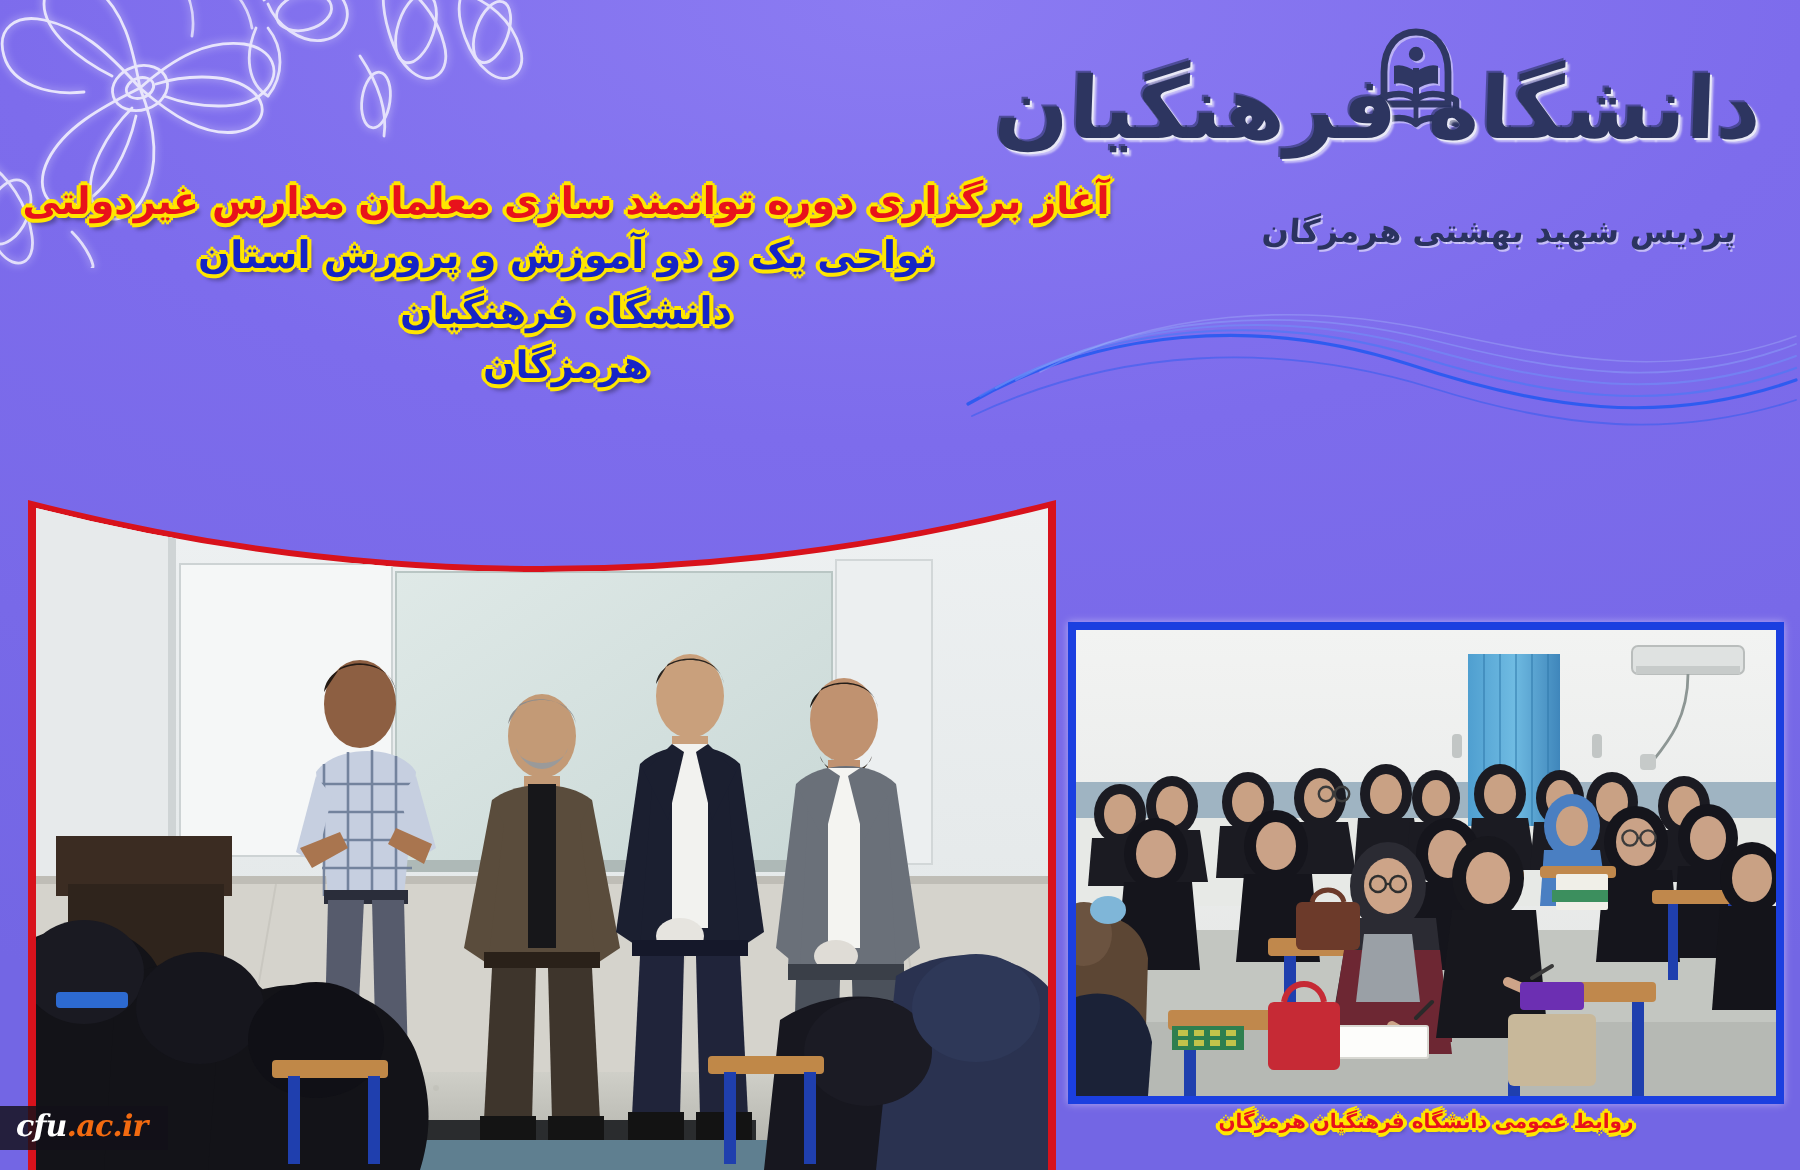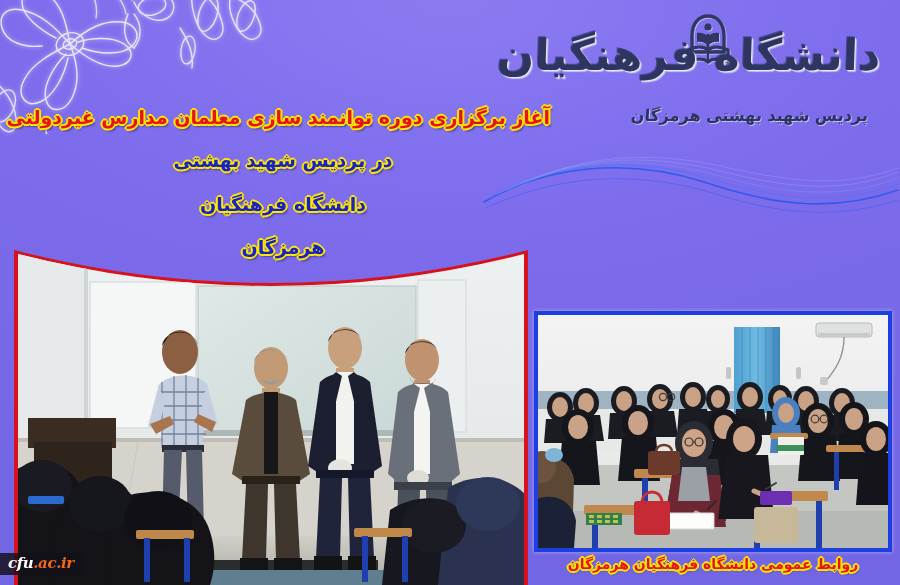--- a/index.html
+++ b/index.html
@@ -63,21 +63,21 @@
 
   
   #headline{
     position:absolute;left:0;top:88px;width:566px;
     text-align:center;
     direction:rtl;
   }
   .hl{
     font-size:19px;font-weight:700;line-height:1.44;
     white-space:nowrap;
-    margin:16px;
+    margin:0;
     letter-spacing:0px;
   }
   .hl-red{
     color:#e8121b;
     text-shadow:
       -1px -1px 0 #ffe600, 1px -1px 0 #ffe600,
       -1px  1px 0 #ffe600, 1px  1px 0 #ffe600,
       -2px  0   0 #ffe600, 2px  0   0 #ffe600,
        0   -2px 0 #ffe600, 0    2px 0 #ffe600,
        2px  3px 2px rgba(0,0,0,.35);
@@ -121,21 +121,21 @@
   #photo-second .inner{
     position:relative;width:100%;height:100%;overflow:hidden;
     background:#c9cdd4;
   }
   #photo-second .inner svg{width:100%;height:100%;display:block;}
 
   
   #credit{
     position:absolute;left:534px;top:556px;width:358px;
     text-align:center;direction:rtl;
-    font-size:14px;font-weight:700;white-space:nowrap;
+    font-size:10px;font-weight:700;white-space:nowrap;
     color:#e8121b;
     text-shadow:
       -1px -1px 0 #ffe600, 1px -1px 0 #ffe600,
       -1px  1px 0 #ffe600, 1px  1px 0 #ffe600,
       -2px  0   0 #ffe600, 2px  0   0 #ffe600,
        0   -2px 0 #ffe600, 0    2px 0 #ffe600,
        1px  2px 2px rgba(0,0,0,.3);
   }
 
   
@@ -217,21 +217,21 @@
         <path d="M8 38 C16 34 24 34 28 38 C32 34 40 34 48 38 L48 50 C40 46 32 46 28 50 C24 46 16 46 8 50 Z" fill="none" stroke="#2f3763" stroke-width="3.2" stroke-linejoin="round"></path>
         <path d="M28 38 L28 50" stroke="#2f3763" stroke-width="2.4"></path>
       </svg>
     </div>
     <div id="logo-name">دانشگاه فرهنگیان</div>
     <div id="logo-sub">پردیس شهید بهشتی هرمزگان</div>
   </div>
 
   <div id="headline">
     <div class="hl hl-red">آغاز برگزاری دوره توانمند سازی معلمان مدارس غیردولتی</div>
-    <div class="hl hl-blue">در پردیس شهید بهشتی</div>
+    <div class="hl hl-blue">نواحی یک و دو آموزش و پرورش استان</div>
     <div class="hl hl-blue">دانشگاه فرهنگیان</div>
     <div class="hl hl-blue">هرمزگان</div>
   </div>
 
   <div id="photo-main">
     <div class="frame"></div>
     <div class="inner">
       <svg viewBox="0 0 506 343" preserveAspectRatio="xMidYMid slice">
         <defs>
           <linearGradient id="wallg" x1="0" y1="0" x2="0" y2="1">

